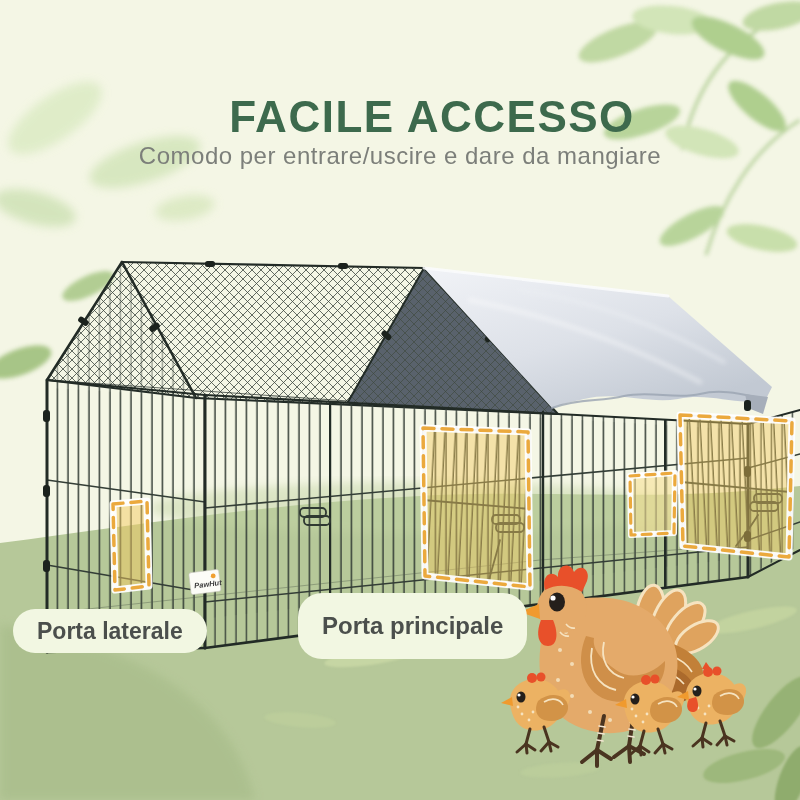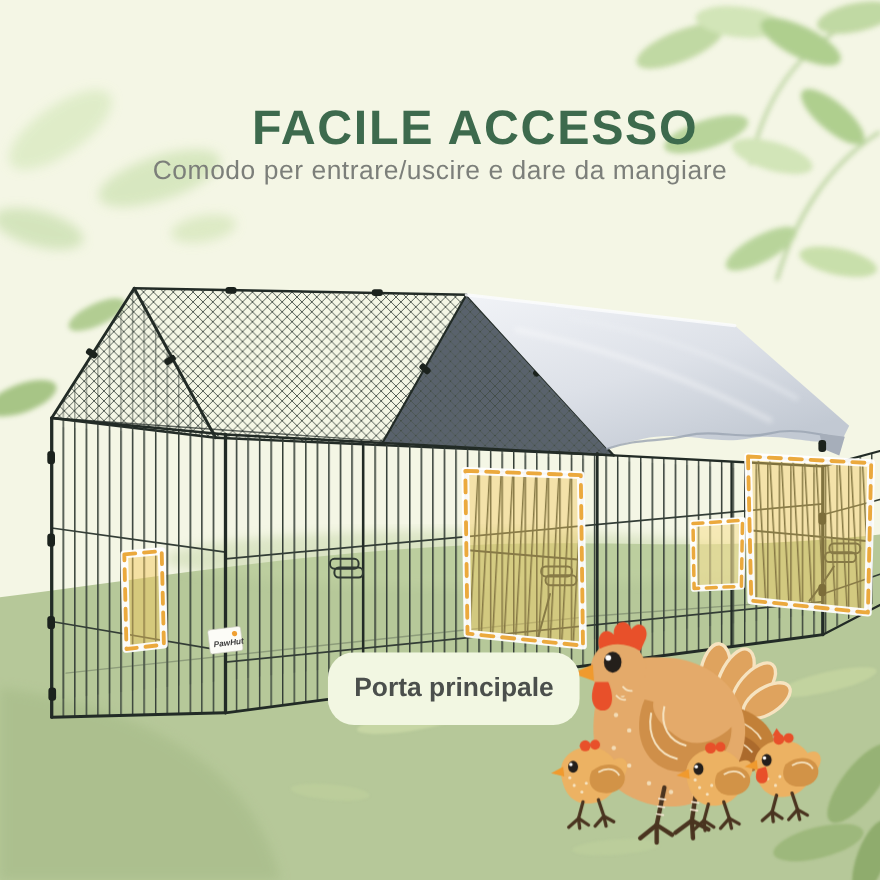--- a/index.html
+++ b/index.html
@@ -331,17 +331,20 @@
   <use href="#chick" transform="translate(712,700)"></use>
   <g transform="translate(712,700)">
     <path d="M-23,-1 C-27,7 -24,13 -18,12 C-13,11 -13,4 -16,-3 Z" fill="#e8502a"></path>
     <path d="M-10,-31 L-6,-38 L-1,-31 Z" fill="#e8502a"></path>
   </g>
 </svg>
 
 <div class="title">FACILE ACCESSO</div>
 <div class="subtitle">Comodo per entrare/uscire e dare da mangiare</div>
 
+<div class="pill side">
+  <span>Porta laterale</span>
+</div>
 <div class="pill main">
   <span>Porta principale</span>
 </div>
 
 </div>
 
 </body></html>

